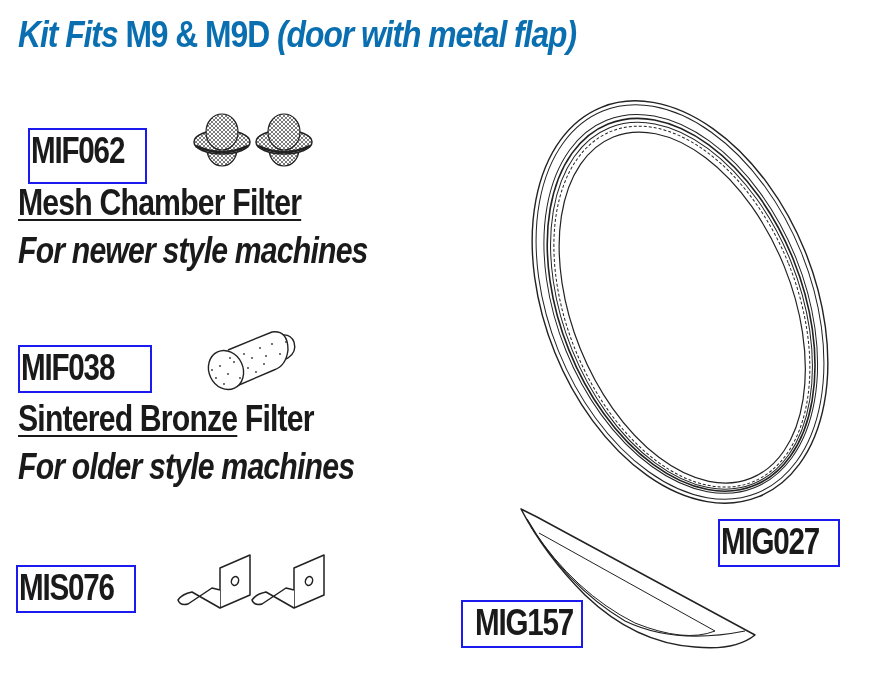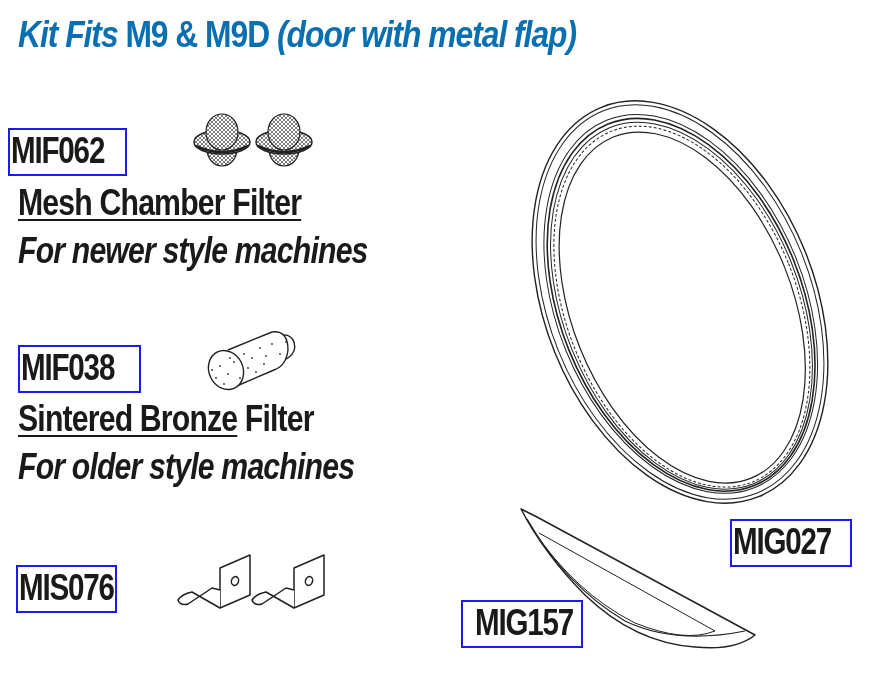--- a/index.html
+++ b/index.html
@@ -21,21 +21,21 @@
 </style>
 </head>
 <body>
 
 <div class="title">
   <span class="it">Kit Fits</span>
   <span>M9 &amp; M9D</span>
   <span class="it">(door with metal flap)</span>
 </div>
 
-<div class="code" style="left:8px; top:128px; width:119px; height:48px;text-decoration:underline;">
+<div class="code" style="left:28px; top:128px; width:119px; height:56px;text-decoration:underline;">
   <span>MIF062</span>
 </div>
 <svg style="left:190px;top:112px" width="130" height="60" viewBox="0 0 130 60">
   <defs>
     <pattern id="mesh" width="4" height="4" patternUnits="userSpaceOnUse">
       <rect width="4" height="4" fill="#fff"></rect>
       <path d="M0 0 L4 4 M4 0 L0 4" stroke="#444" stroke-width="0.7"></path>
     </pattern>
   </defs>
   <g>
@@ -47,21 +47,21 @@
   <g transform="translate(62,0)">
     <ellipse cx="32" cy="37" rx="15" ry="17" fill="url(#mesh)" stroke="#222" stroke-width="1.2"></ellipse>
     <ellipse cx="32" cy="30" rx="28" ry="12" fill="url(#mesh)" stroke="#222" stroke-width="1.5"></ellipse>
     <path d="M6 34 Q32 46 58 34" fill="none" stroke="#222" stroke-width="2.5"></path>
     <ellipse cx="32" cy="20" rx="16" ry="18" fill="url(#mesh)" stroke="#222" stroke-width="1.2"></ellipse>
   </g>
 </svg>
 <div class="line u" style="left:18px; top:182px;">Mesh Chamber Filter</div>
 <div class="line ital" style="left:18px; top:230px;">For newer style machines</div>
 
-<div class="code" style="left:18px; top:345px; width:123px; height:48px;">
+<div class="code" style="left:18px; top:345px; width:134px; height:48px;">
   <span>MIF038</span>
 </div>
 <svg style="left:200px;top:328px" width="100" height="70" viewBox="0 0 100 70">
   <path d="M78 8 Q90 4 94 14 Q97 24 88 30 L80 34" fill="#fff" stroke="#222" stroke-width="1.4"></path>
   <path d="M28 22 L72 4 Q88 2 88 22 Q86 38 74 42 L32 60" fill="#fff" stroke="#222" stroke-width="1.4"></path>
   <ellipse cx="26" cy="42" rx="17" ry="20" transform="rotate(-25 26 42)" fill="#fff" stroke="#222" stroke-width="1.4"></ellipse>
   <g fill="#333">
     <circle cx="20" cy="38" r="0.9"></circle>
       <circle cx="28" cy="46" r="0.9"></circle>
       <circle cx="16" cy="50" r="0.9"></circle>
@@ -81,21 +81,21 @@
       <circle cx="30" cy="30" r="0.9"></circle>
       <circle cx="12" cy="42" r="0.9"></circle>
   </g>
 </svg>
 <div class="line" style="left:18px; top:398px;">
   <span class="u">Sintered Bronze</span>
   <span>Filter</span>
 </div>
 <div class="line ital" style="left:18px; top:446px;">For older style machines</div>
 
-<div class="code" style="left:16px; top:565px; width:101px; height:48px;">
+<div class="code" style="left:16px; top:565px; width:120px; height:48px;">
   <span>MIS076</span>
 </div>
 <svg style="left:172px;top:550px" width="160" height="70" viewBox="0 0 160 70">
   <g fill="#fff" stroke="#222" stroke-width="1.5" stroke-linejoin="round">
     <path d="M48 18 L78 5 L78 45 L48 58 Z"></path>
     <ellipse cx="63" cy="31" rx="3.5" ry="4.5" transform="rotate(20 63 31)"></ellipse>
     <path d="M48 58 L20 42 Q10 44 6 50 Q8 56 16 54 L40 38 L48 40"></path>
   </g>
   <g fill="#fff" stroke="#222" stroke-width="1.5" stroke-linejoin="round" transform="translate(74,0)">
     <path d="M48 18 L78 5 L78 45 L48 58 Z"></path>
@@ -108,21 +108,21 @@
   <g fill="none" stroke="#222" transform="rotate(-22 175 220)">
     <ellipse cx="175" cy="220" rx="135" ry="210" stroke-width="1.4"></ellipse>
     <ellipse cx="175" cy="220" rx="131" ry="206" stroke-width="1"></ellipse>
     <ellipse cx="175" cy="222" rx="124" ry="198" stroke-width="1"></ellipse>
     <ellipse cx="175" cy="223" rx="121" ry="195" stroke-width="1.6"></ellipse>
     <ellipse cx="175" cy="224" rx="118" ry="192" stroke-width="1"></ellipse>
     <ellipse cx="175" cy="225" rx="115" ry="189" stroke-width="1" stroke-dasharray="3 2"></ellipse>
     <ellipse cx="175" cy="226" rx="110" ry="184" stroke-width="1.2"></ellipse>
   </g>
 </svg>
-<div class="code" style="left:718px; top:519px; width:122px; height:48px;margin-left:12px;">
+<div class="code" style="left:718px; top:519px; width:122px; height:48px;">
   <span>MIG027</span>
 </div>
 
 <svg style="left:515px;top:505px" width="250" height="150" viewBox="0 0 250 150">
   <g fill="#fff" stroke="#222" stroke-width="1.5" stroke-linejoin="round">
     <path d="M6 4 L22 12 L240 130 Q220 146 180 142 Q120 138 70 90 Q30 50 6 4 Z"></path>
     <path d="M12 14 Q50 80 110 116 Q160 140 230 126" fill="none" stroke-width="1.2"></path>
     <path d="M16 22 Q60 88 120 118 Q170 138 200 126" fill="none" stroke-width="1"></path>
     <path d="M24 28 L200 126" fill="none" stroke-width="1"></path>
   </g>

